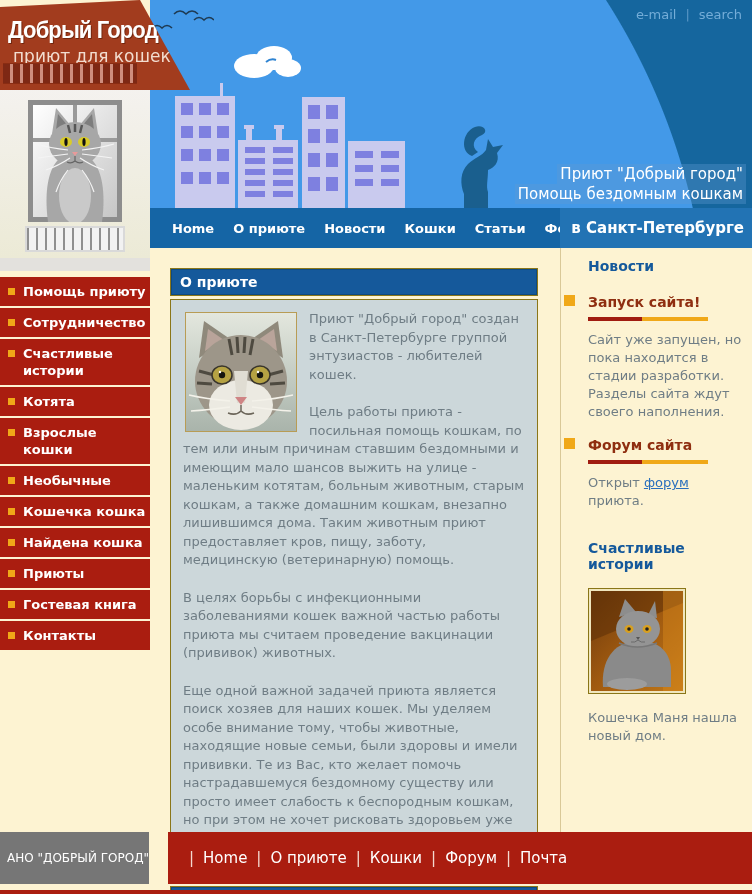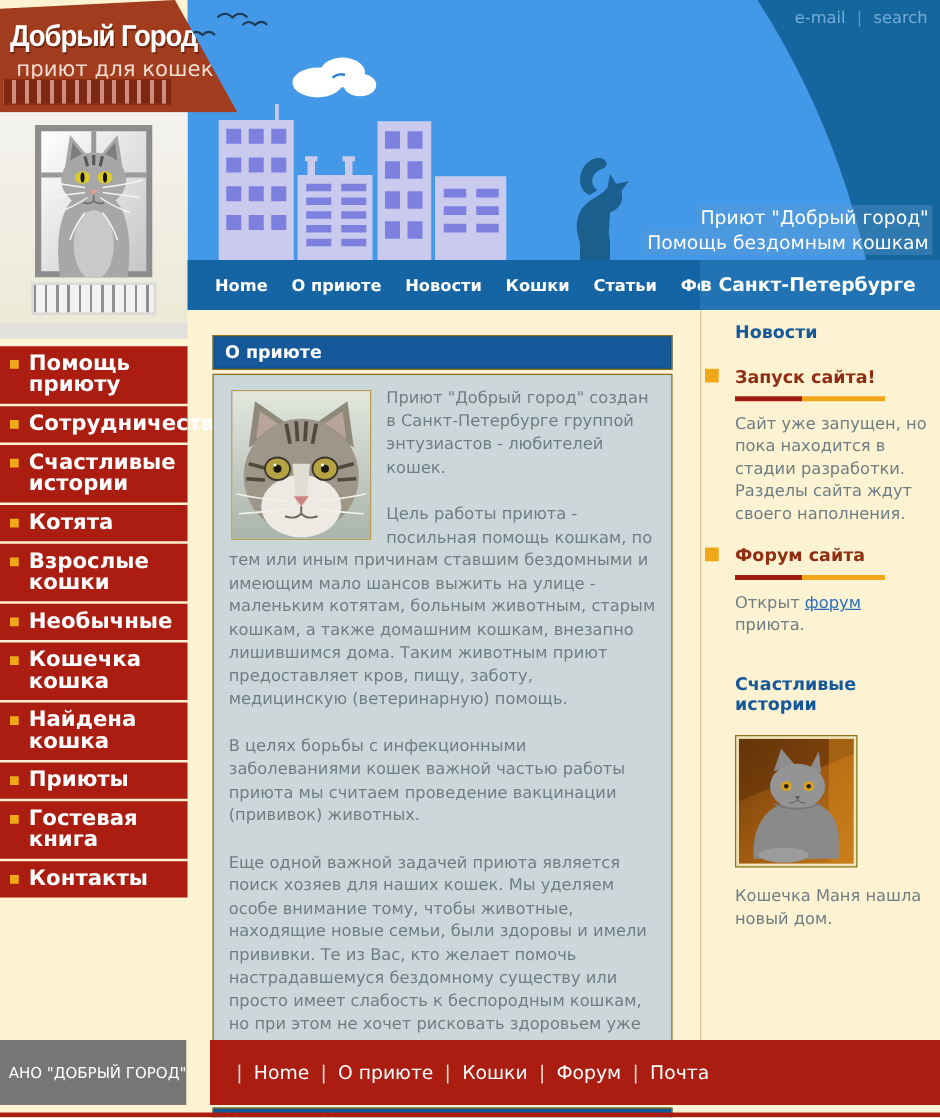--- a/index.html
+++ b/index.html
@@ -37,28 +37,28 @@
   .window-cat{position:absolute;left:28px;top:100px;}
   .grille{position:absolute;left:25px;top:226px;width:96px;height:22px;
         border:2px solid #d9d9d9;background:repeating-linear-gradient(90deg,#8f8f8f 0 2px,#f2f2f2 2px 9px);}
 
   
   .nav{position:absolute;left:150px;top:208px;width:602px;height:40px;background:#1565a5;}
   .nav-links{position:absolute;left:22px;top:0;line-height:40px;white-space:nowrap;}
   .nav-link{color:#ffffff;font-weight:bold;font-size:13px;text-decoration:none;
         margin-right:19px;cursor:pointer;}
   .nav-region{position:absolute;right:0;top:0;width:192px;height:40px;background:#2273b4;
-        color:#fff;font-weight:bold;font-size:15px;line-height:40px;
+        color:#fff;font-weight:bold;font-size:15px;line-height:40px;text-align:right;
         padding-right:8px;box-sizing:border-box;}
 
   
   .menu{position:absolute;left:0;top:277px;width:150px;}
   .menu-item{background:#aa1d10;margin-bottom:2px;padding:6px 4px 6px 8px;display:flex;cursor:pointer;}
   .menu-bullet{width:7px;height:7px;background:#f0a818;margin:5px 8px 0 0;flex:0 0 auto;}
-  .menu-label{color:#ffffff;font-weight:bold;font-size:17px;line-height:17px;}
+  .menu-label{color:#ffffff;font-weight:bold;font-size:13px;line-height:17px;}
 
   
   .content{position:absolute;left:170px;top:268px;width:368px;}
   .panel{margin-bottom:6px;}
   .panel-h{background:#15599b;border:1px solid #8a7618;box-shadow:inset 0 0 0 1px #0e4a82;
         color:#fff;font-weight:bold;font-size:14px;padding:5px 9px;margin-bottom:3px;}
   .panel-b{border:1px solid #8a7618;background:#ccd7da;padding:10px 12px;
         color:#6f7d85;font-size:13px;line-height:18.5px;overflow:hidden;}
   .panel-b p{margin:0 0 19px 0;}
   .panel-b p:last-child{margin-bottom:2px;}

